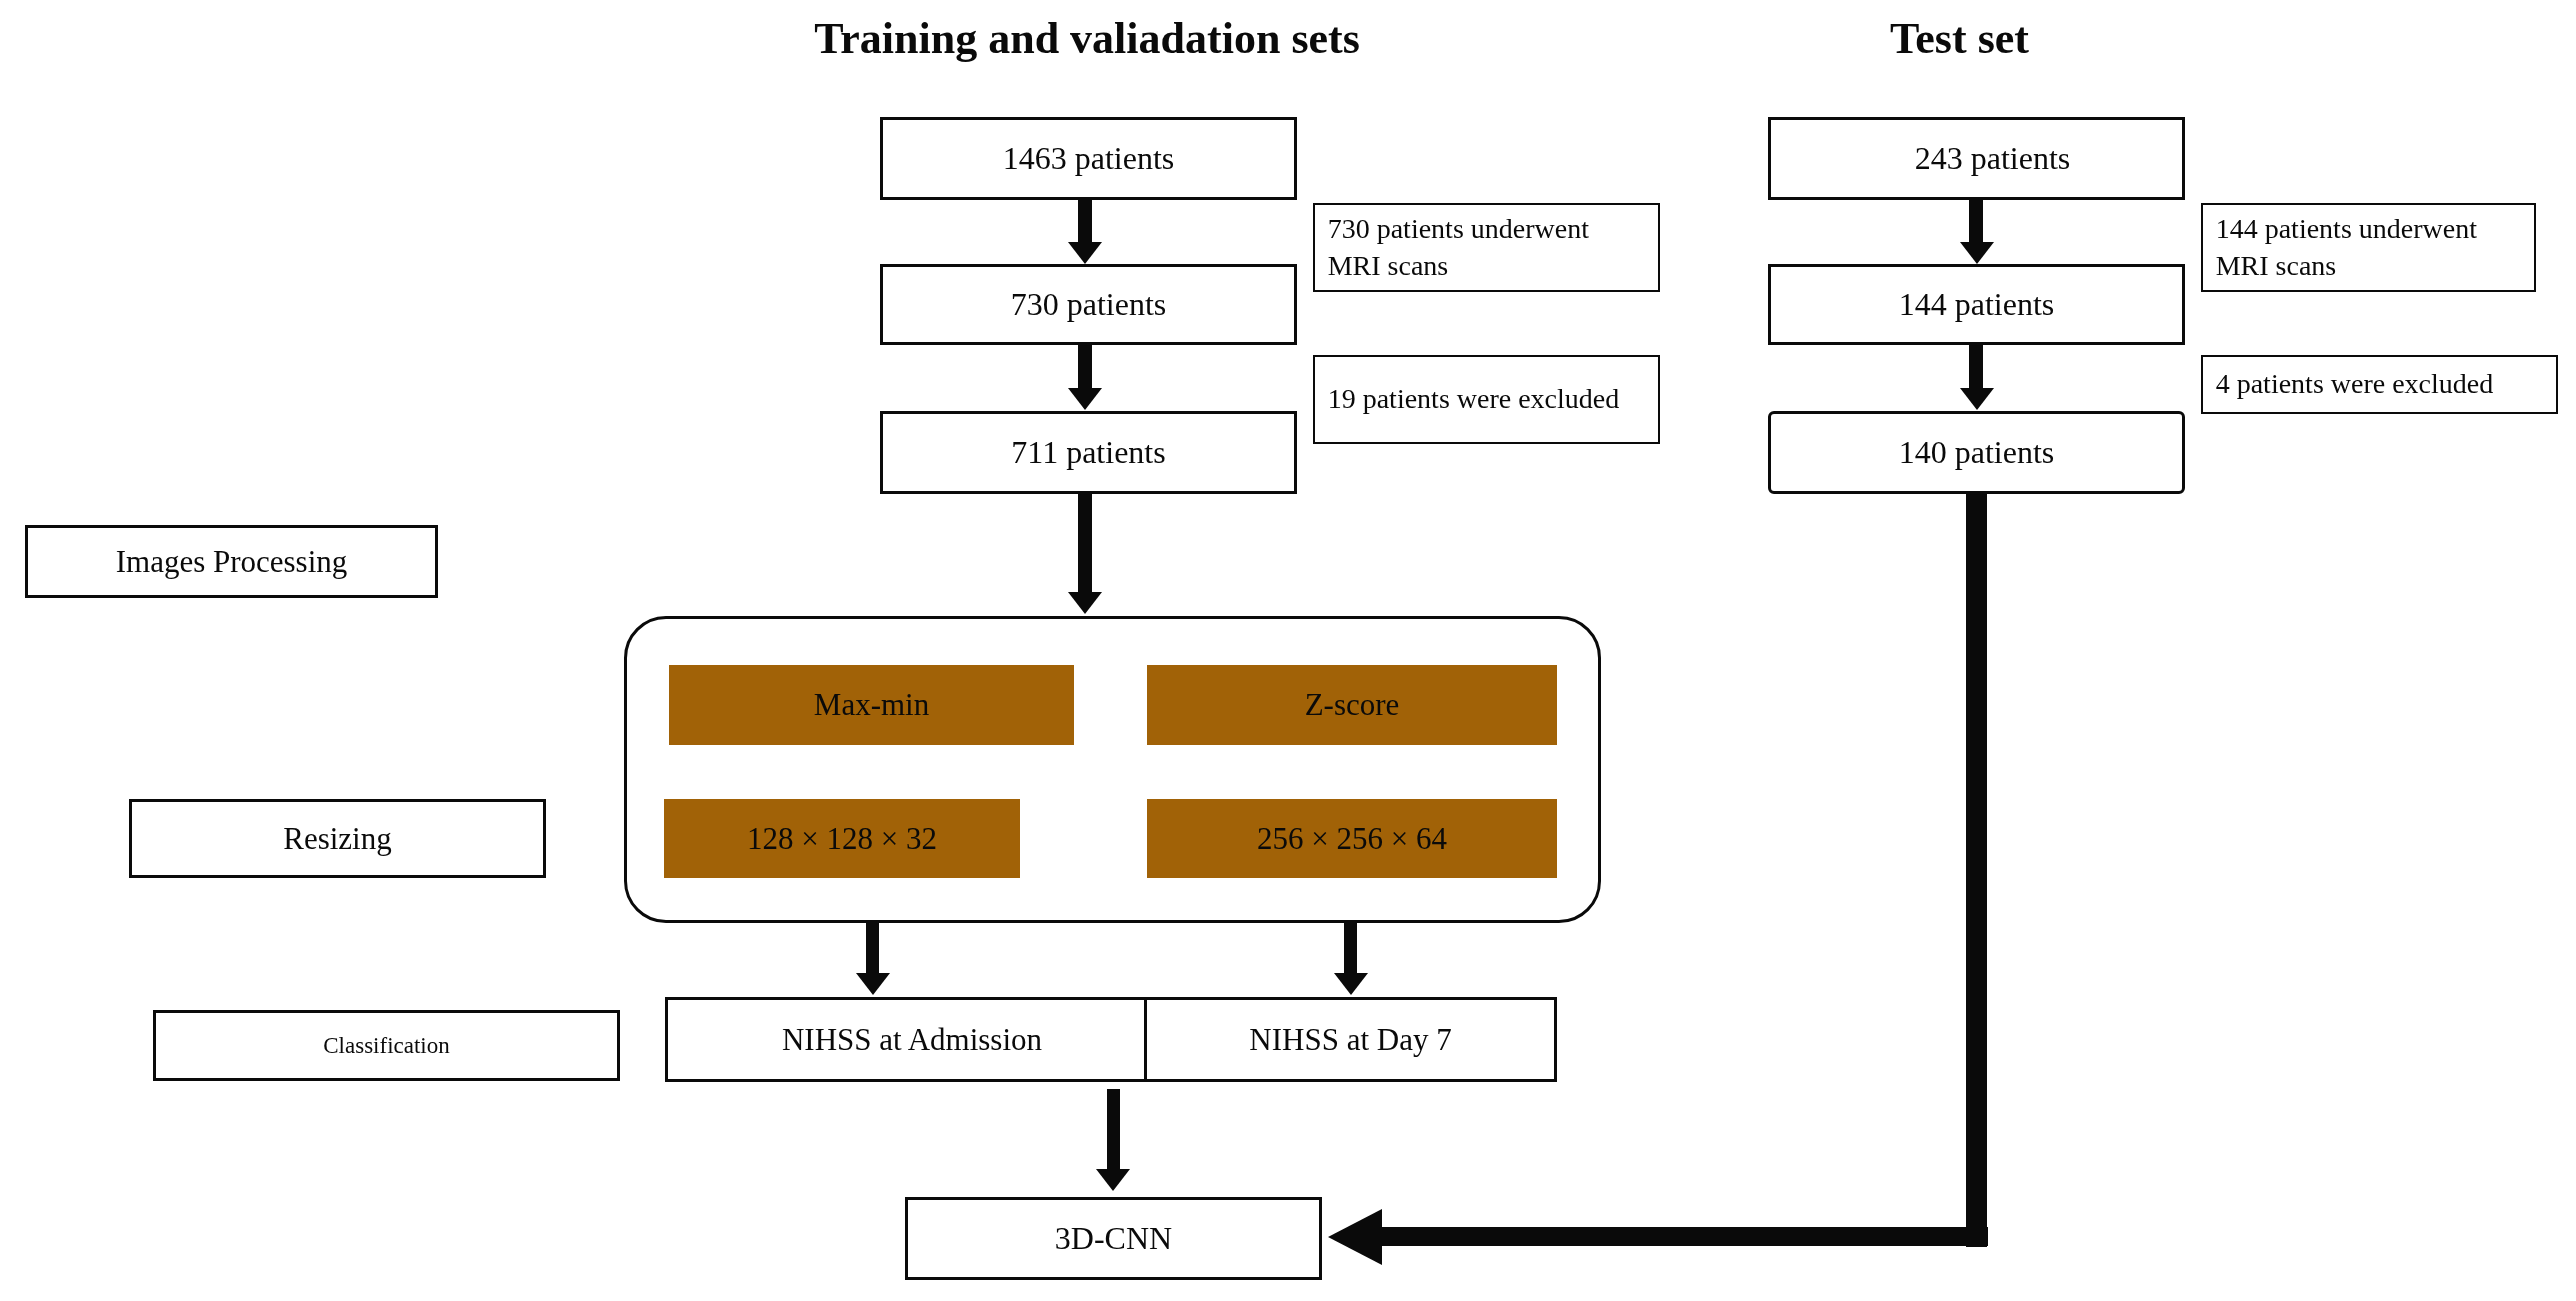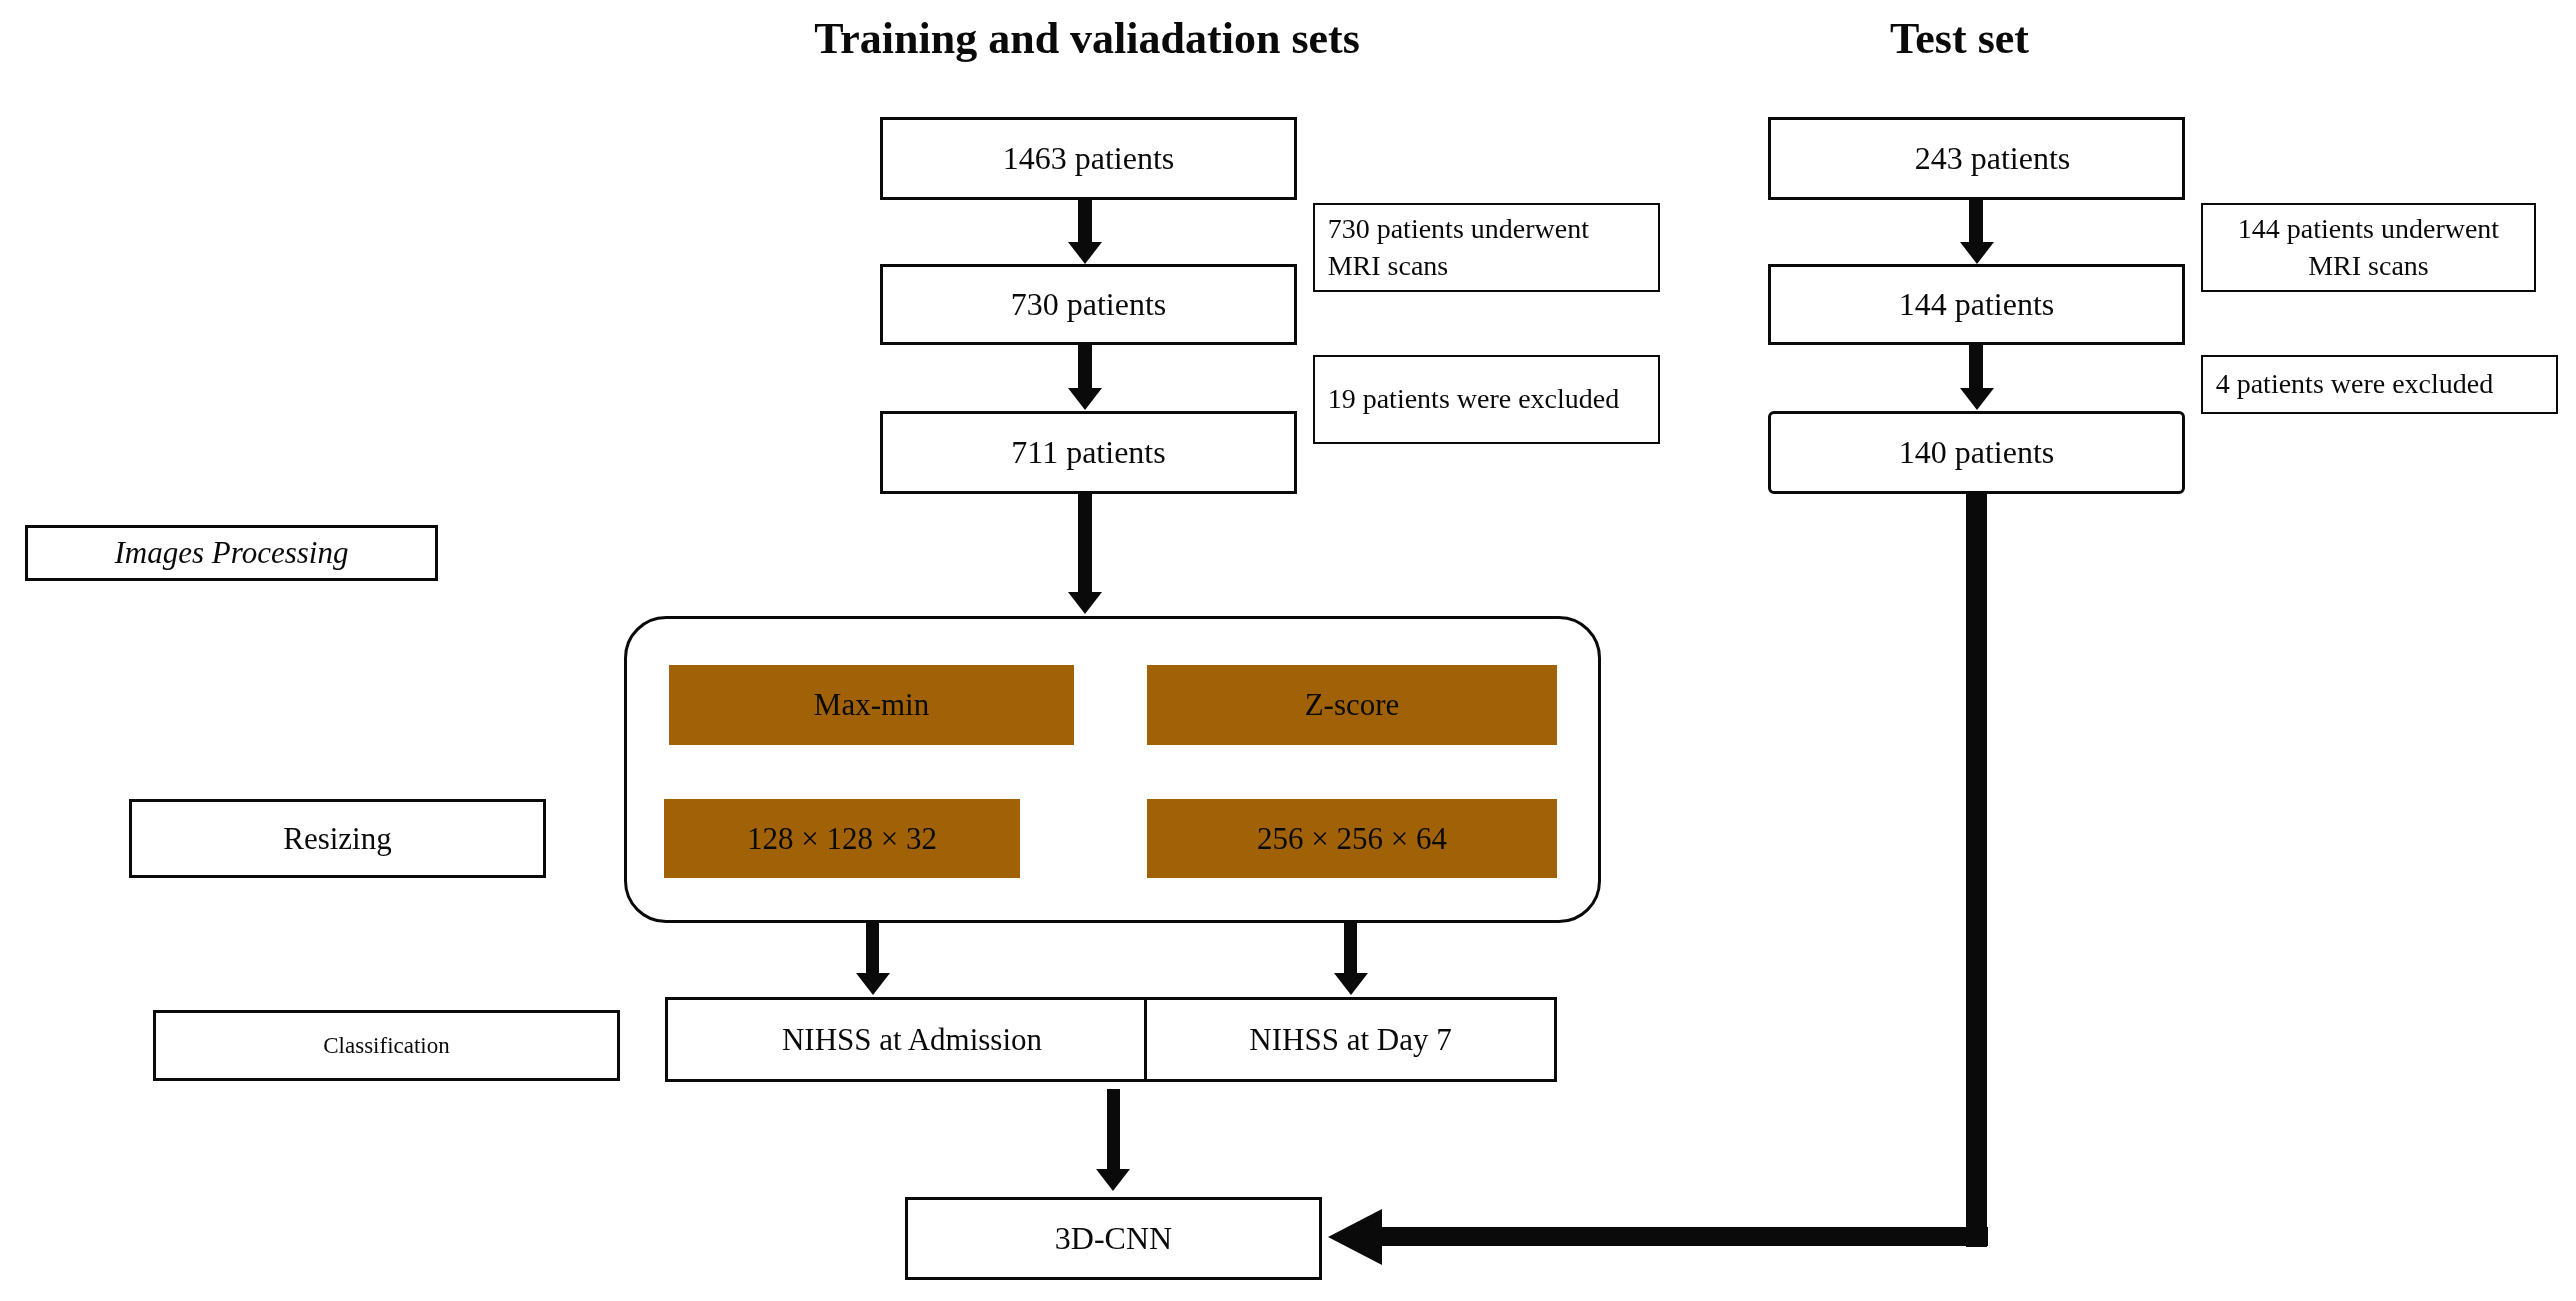--- a/index.html
+++ b/index.html
@@ -105,21 +105,21 @@
   </div>
   <div>
     <div class="vbar" style="left:1078px; top:345px; width:14px; height:44px;"></div>
     <div class="head-down" style="left:1068px; top:388px;"></div>
   </div>
   <div>
     <div class="vbar" style="left:1078px; top:494px; width:14px; height:100px;"></div>
     <div class="head-down" style="left:1068px; top:592px;"></div>
   </div>
 
-  <div class="box" style="left:25px; top:525px; width:413px; height:56px; font-size:31px;font-style:italic;">Images Processing</div>
+  <div class="box" style="left:25px; top:525px; width:413px; height:73px; font-size:31px;">Images Processing</div>
   <div class="box" style="left:129px; top:799px; width:417px; height:79px; font-size:31px;">Resizing</div>
   <div class="box" style="left:129px; top:1010px; width:467px; height:71px; font-size:23px;margin-left:24px;">Classification</div>
 
   <div class="rounded-group" style="left:624px; top:616px; width:977px; height:307px;"></div>
   <div class="option" style="left:669px; top:665px; width:405px; height:80px;">Max-min</div>
   <div class="option" style="left:1147px; top:665px; width:410px; height:80px;">Z-score</div>
   <div class="option" style="left:664px; top:799px; width:356px; height:79px;">128 × 128 × 32</div>
   <div class="option" style="left:1147px; top:799px; width:410px; height:79px;">256 × 256 × 64</div>
 
   <div>
@@ -138,21 +138,21 @@
     <div class="vbar" style="left:1107px; top:1089px; width:12.7px; height:82px;"></div>
     <div class="head-down" style="left:1096px; top:1169px;"></div>
   </div>
 
   <div class="box" style="left:905px; top:1197px; width:417px; height:83px;">3D-CNN</div>
 
   <div class="box" style="left:1768px; top:117px; width:417px; height:83px;padding-left:32px;">243 patients</div>
   <div class="box" style="left:1768px; top:264px; width:417px; height:81px;">144 patients</div>
   <div class="box" style="left:1768px; top:411px; width:417px; height:83px;border-radius:6px;">140 patients</div>
 
-  <div class="note" style="left:2201px; top:203px; width:335px; height:89px;text-align:center;">144 patients underwent MRI scans</div>
+  <div class="note" style="left:2201px; top:203px; width:335px; height:89px;">144 patients underwent MRI scans</div>
   <div class="note" style="left:2201px; top:355px; width:357px; height:59px;">4 patients were excluded</div>
 
   <div>
     <div class="vbar" style="left:1969px; top:200px; width:14px; height:44px;"></div>
     <div class="head-down" style="left:1960px; top:242px;"></div>
   </div>
   <div>
     <div class="vbar" style="left:1969px; top:345px; width:14px; height:44px;"></div>
     <div class="head-down" style="left:1960px; top:388px;"></div>
   </div>

